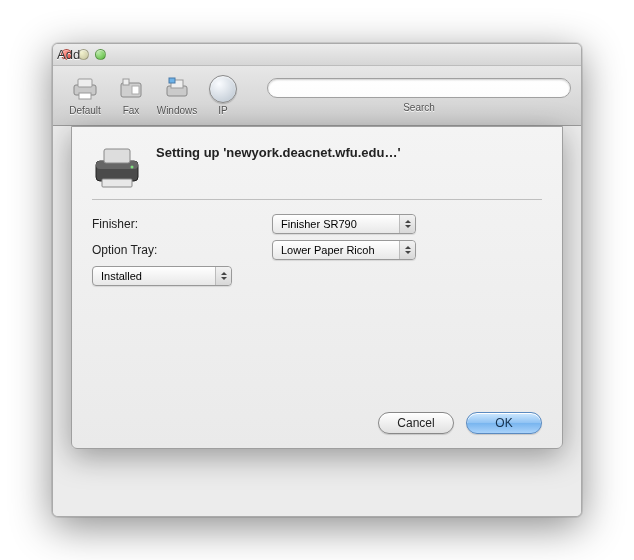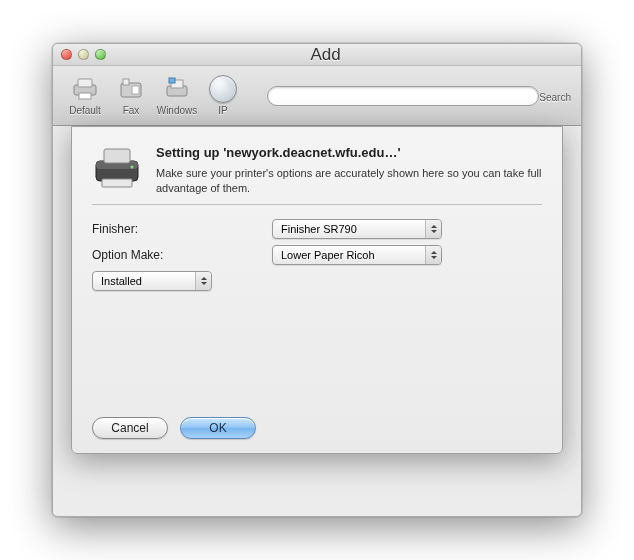--- a/index.html
+++ b/index.html
@@ -39,23 +39,23 @@
   .tl {
     width: 11px; height: 11px; border-radius: 50%;
     border: 0.5px solid rgba(0,0,0,0.25);
     box-shadow: inset 0 1px 1px rgba(255,255,255,0.5);
   }
   .tl.red { background: radial-gradient(circle at 30% 30%, #ff9a8f, #e0453b); }
   .tl.yellow { background: radial-gradient(circle at 30% 30%, #f2f2ce, #c4c29d); }
   .tl.green { background: radial-gradient(circle at 30% 30%, #b8eaa5, #54b937); }
   .title {
     position: absolute;
-    left: 17px; right: 0;
-    text-align: center;
-    font-size: 17px;
+    left: 4px; right: 0;
+    text-align: left;
+    font-size: 13px;
     color: #333;
     text-shadow: 0 1px 0 #fff;
     pointer-events: none;
   }
   
   .toolbar {
     height: 60px;
     background: linear-gradient(#e7e7e7, #cfcfcf);
     border-bottom: 1px solid #9a9a9a;
     display: flex;
@@ -79,21 +79,21 @@
   .ip-button {
     background: radial-gradient(circle at 35% 30%, #fafcff, #b7c2cd);
     border: 1px solid #8a8a8a;
     border-radius: 50%;
     width: 28px; height: 28px;
     box-shadow: inset 0 1px 2px rgba(255,255,255,0.7), 0 1px 1px rgba(0,0,0,0.2);
   }
   .search-wrap {
     flex: 1;
     display: flex;
-    flex-direction: row;
+    flex-direction: column;
     align-items: center;
     margin-left: 20px;
   }
   .search-field {
     width: 100%;
     height: 20px;
     border-radius: 10px;
     border: 1px solid #a0a0a0;
     background: linear-gradient(#fff,#fdfdfd);
     box-shadow: inset 0 1px 2px rgba(0,0,0,0.2);
@@ -181,48 +181,49 @@
   }
   .form-row label {
     width: 180px;
     text-align: left;
     padding-right: 8px;
     font-size: 12px;
     color: #222;
   }
   .aqua-select {
     position: relative;
-    width: 170px;
+    width: 144px;
     height: 20px;
     background: linear-gradient(#fff, #e8e8e8);
     border: 1px solid #999;
     border-radius: 4px;
     box-shadow: 0 1px 1px rgba(0,0,0,0.1);
     display: flex;
     align-items: center;
     padding: 0 20px 0 8px;
     font-size: 11px;
     cursor: default;
   }
-  .aqua-select.small { width: 120px; }
+  .aqua-select.small { width: 140px; }
   .select-arrows {
     position: absolute;
     right: 0; top: 0; bottom: 0;
     width: 16px;
     background: linear-gradient(#f2f2f2,#d8d8d8);
     border-left: 1px solid #bbb;
     border-radius: 0 4px 4px 0;
     display:flex; flex-direction:column; align-items:center; justify-content:center;
   }
   .arr { width:0; height:0; border-left:3px solid transparent; border-right:3px solid transparent;}
   .arr.up { border-bottom: 3px solid #444; margin-bottom:1px;}
   .arr.down { border-top: 3px solid #444; margin-top:1px;}
   .sheet-spacer { height: 110px; }
   .button-row {
     display: flex;
+    justify-content: flex-end;
     gap: 12px;
     margin-top: 10px;
   }
   .aqua-btn {
     min-width: 76px;
     height: 22px;
     border-radius: 11px;
     border: 1px solid #888;
     background: linear-gradient(#ffffff,#e1e1e1);
     box-shadow: inset 0 1px 0 #fff, 0 1px 1px rgba(0,0,0,0.15);
@@ -329,37 +330,36 @@
           <svg width="50" height="46" viewBox="0 0 50 46">
             <rect x="4" y="16" width="42" height="20" rx="4" fill="#4a4a4a" stroke="#222"></rect>
             <rect x="4" y="16" width="42" height="8" rx="4" fill="#666"></rect>
             <rect x="12" y="4" width="26" height="14" rx="2" fill="#ddd" stroke="#888"></rect>
             <rect x="10" y="34" width="30" height="8" rx="1" fill="#e8e8e8" stroke="#888"></rect>
             <circle cx="40" cy="22" r="1.5" fill="#7fe07f"></circle>
           </svg>
         </div>
         <div>
           <div class="sheet-title">Setting up 'newyork.deacnet.wfu.edu…'</div>
-          <div class="sheet-desc">Make sure your printer's options are accurately shown here so you can take full advantage of them.</div>
         </div>
       </div>
       <hr class="sheet-divider">
 
       <div class="form-row">
         <label>Finisher:</label>
         <div class="aqua-select">
           <span>Finisher SR790</span>
           <div class="select-arrows">
               <div class="arr up"></div>
               <div class="arr down"></div>
             </div>
         </div>
       </div>
       <div class="form-row">
-        <label>Option Make:</label>
+        <label>Option Tray:</label>
         <div class="aqua-select">
           <span>Lower Paper Ricoh</span>
           <div class="select-arrows">
               <div class="arr up"></div>
               <div class="arr down"></div>
             </div>
         </div>
       </div>
       <div class="form-row">
         <div class="aqua-select small">

